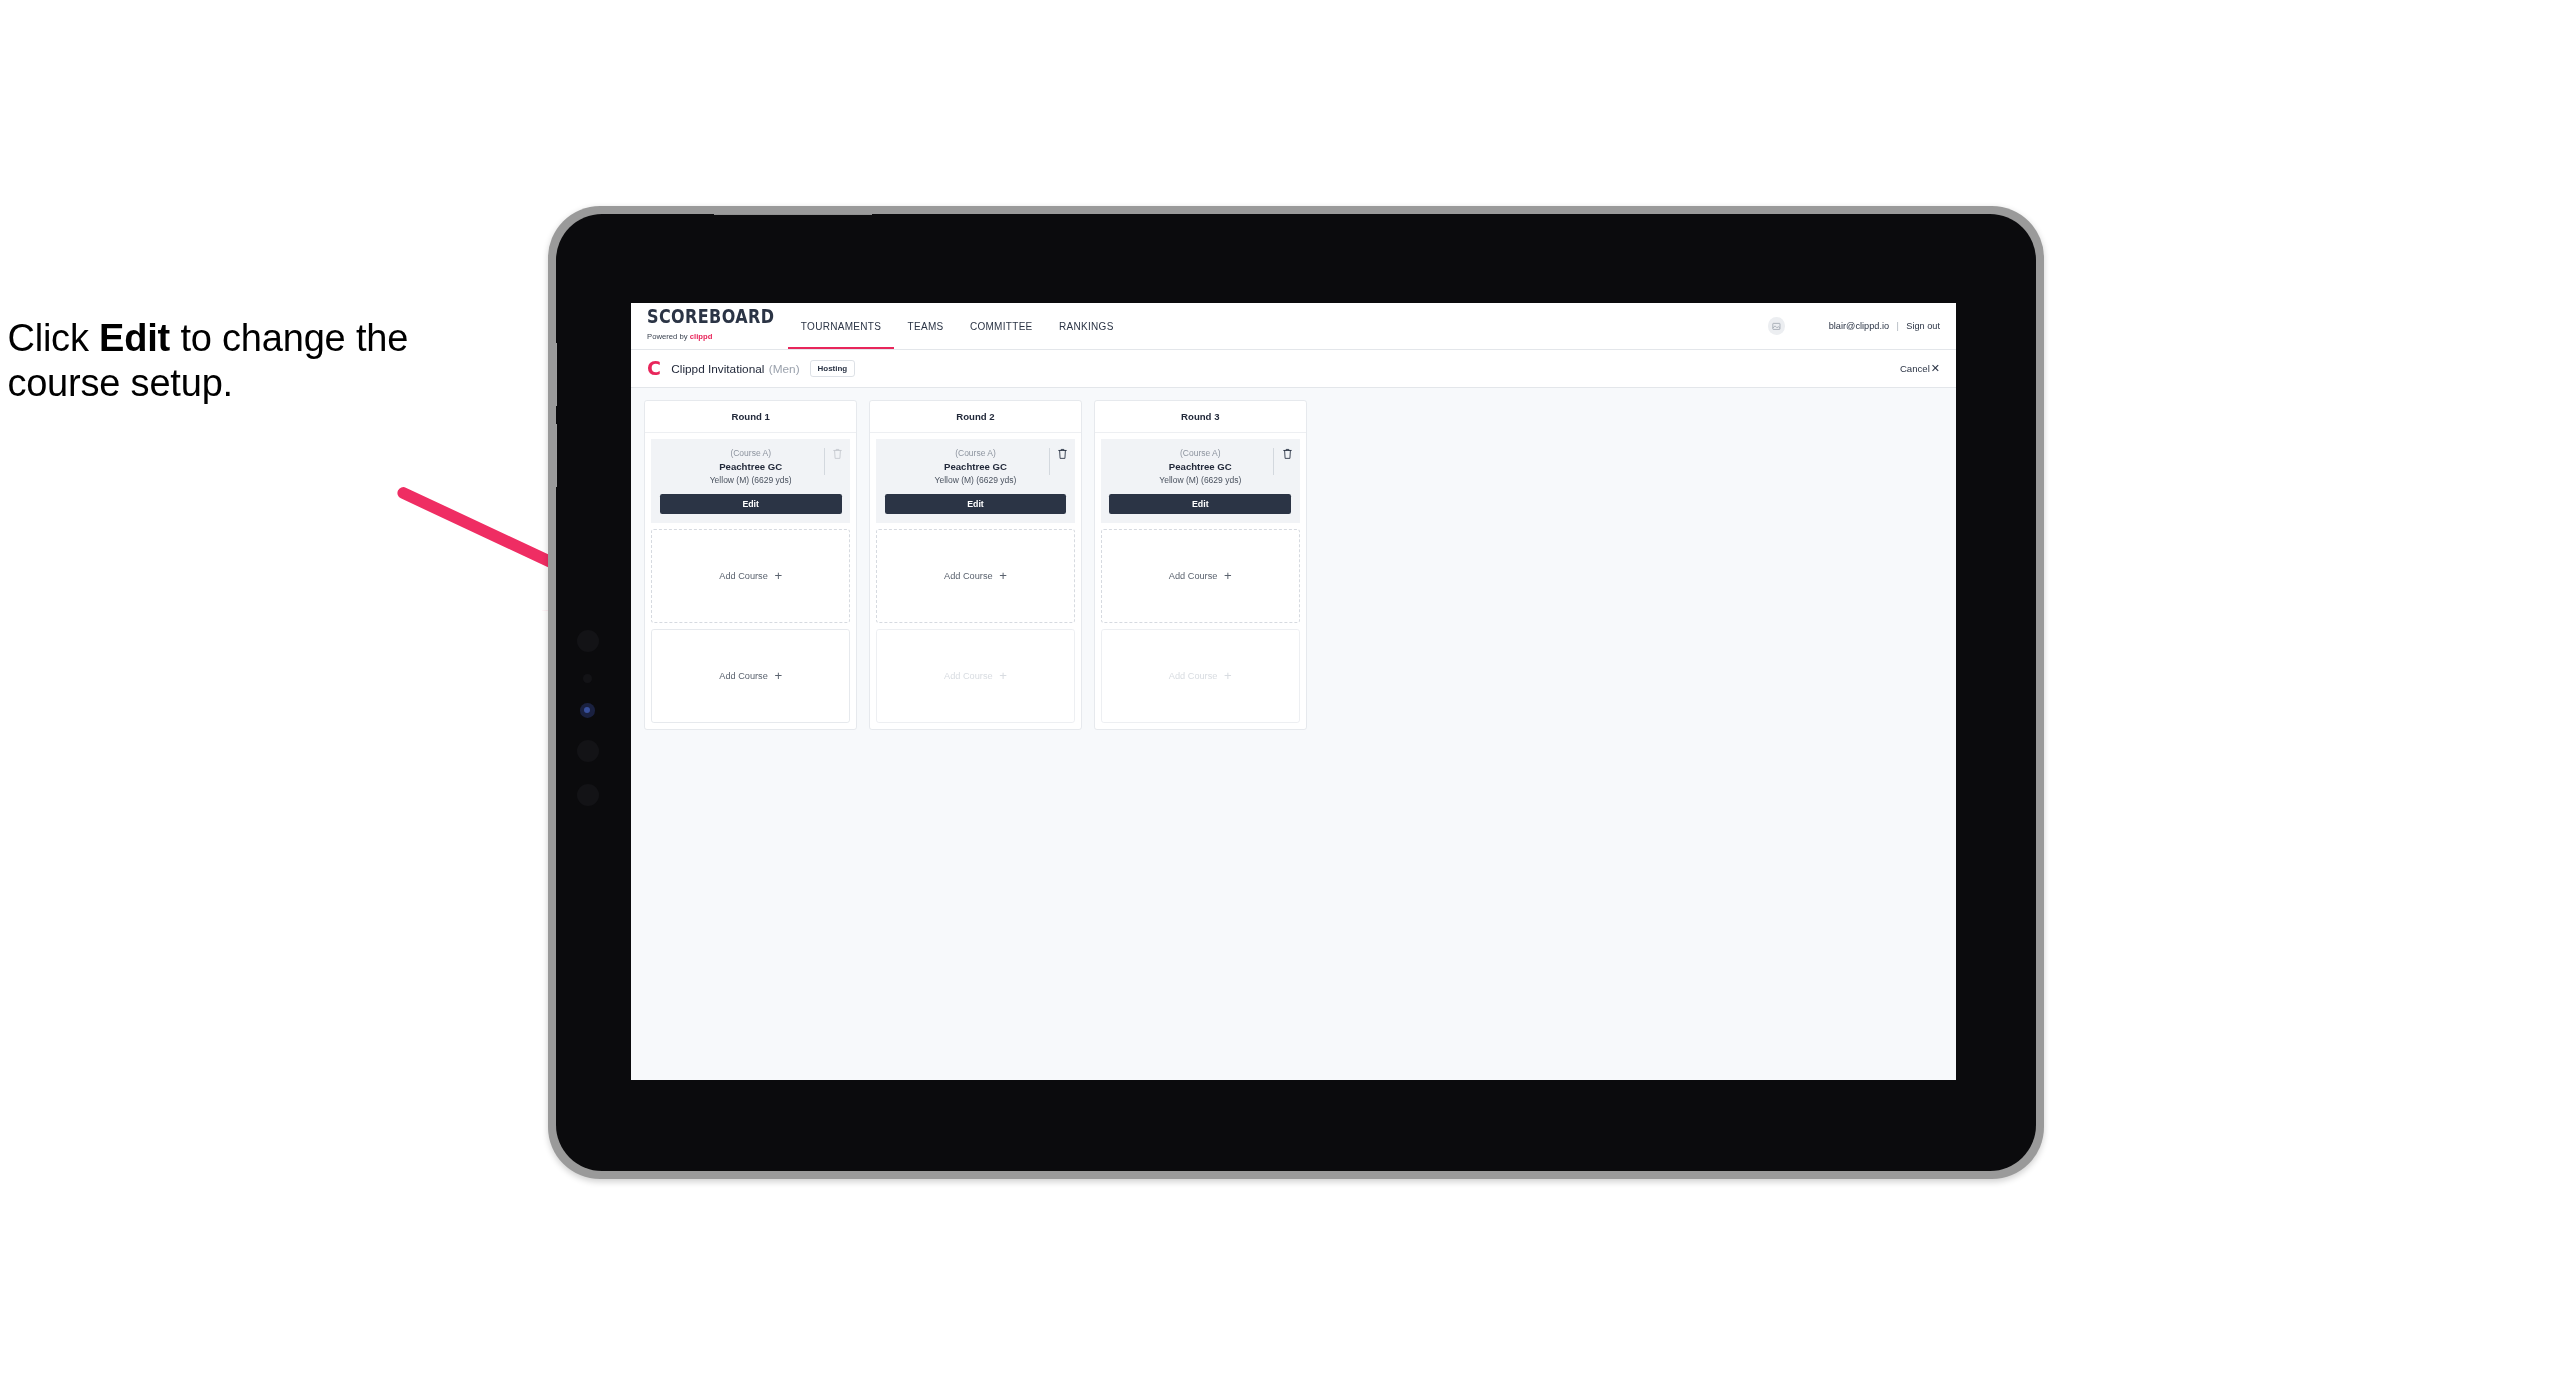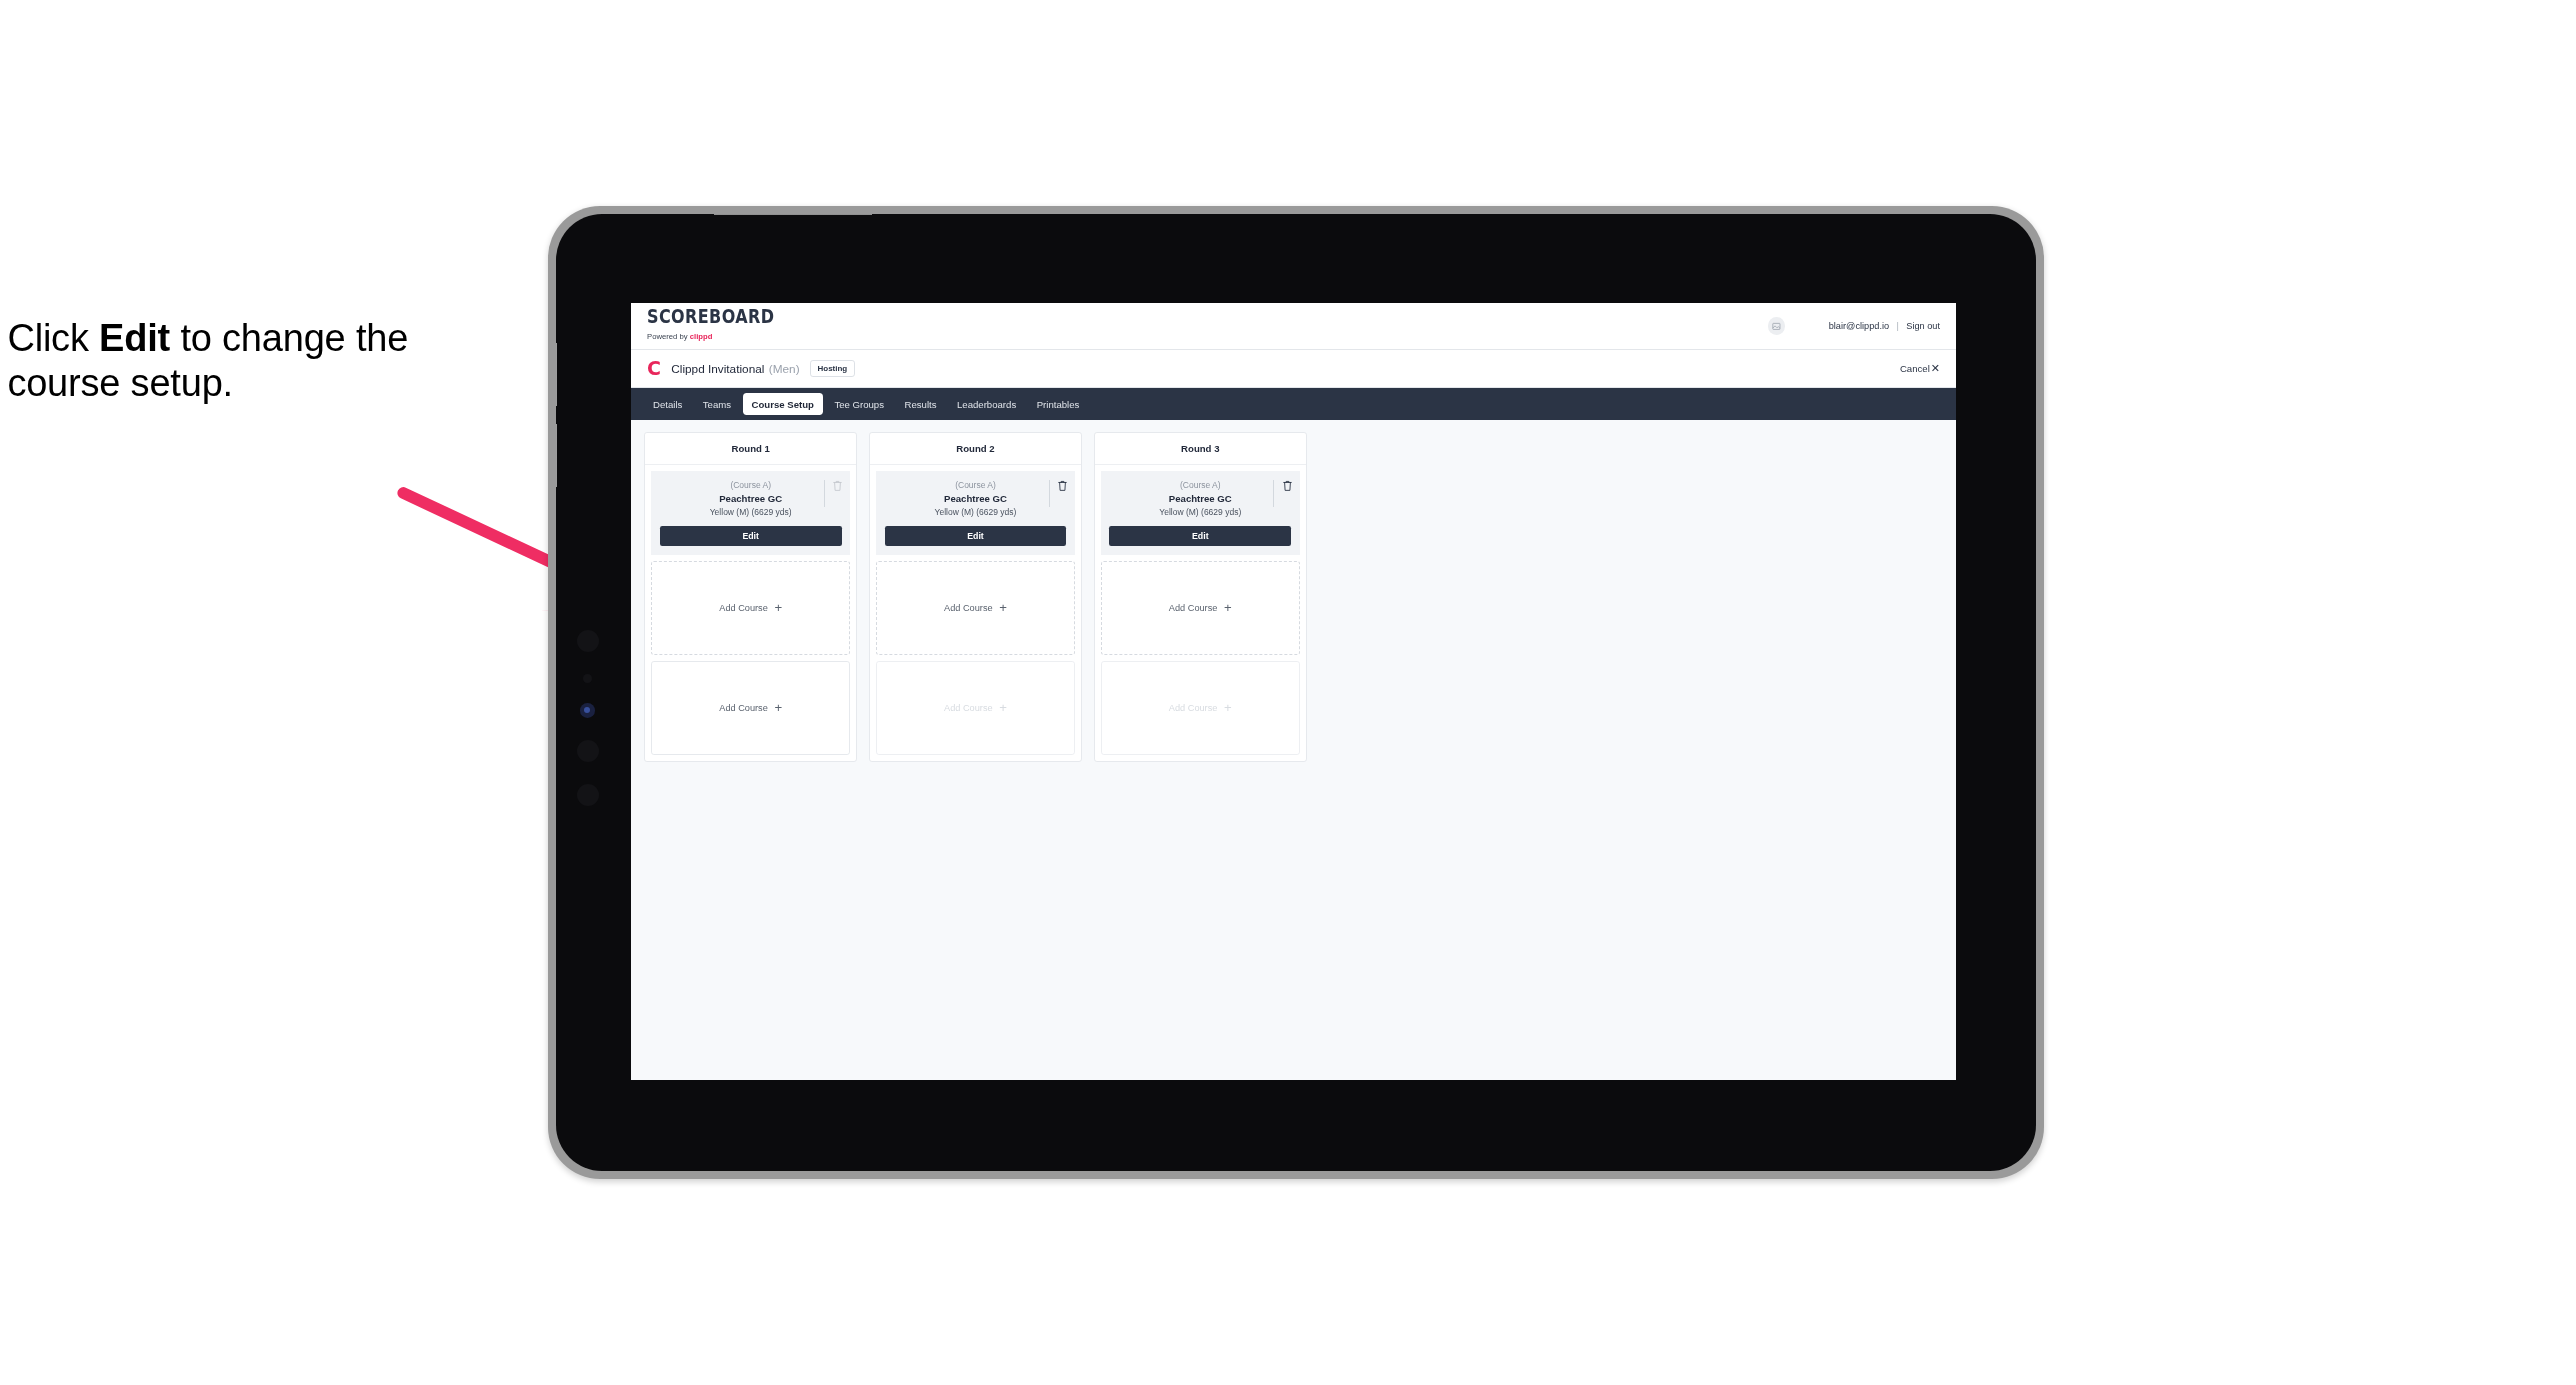--- a/index.html
+++ b/index.html
@@ -197,20 +197,26 @@
       <div class="cam c4"></div>
       <div class="cam c5"></div>
 
       <div id="app">
 
         <div class="topnav">
           <div class="brand">
             <div class="brand-title">SCOREBOARD</div>
             <div class="brand-sub"><span>Powered by </span><span class="pink">clippd</span></div>
           </div>
+          <div class="nav-items">
+            <div class="nav-item active">TOURNAMENTS</div>
+            <div class="nav-item">TEAMS</div>
+            <div class="nav-item">COMMITTEE</div>
+            <div class="nav-item">RANKINGS</div>
+          </div>
           <div class="topnav-right">
             <div class="avatar">
               <svg width="8.8" height="8.8" viewBox="0 0 16 16" fill="none" stroke="#9aa1ac" stroke-width="1.4">
                 <rect x="1.5" y="2.5" width="13" height="11" rx="1"></rect>
                 <path d="M1.5 11 L5.5 7 L9 10.5 L11.5 8.5 L14.5 11.5"></path>
               </svg>
             </div>
             <span class="user-email">blair@clippd.io</span>
             <span class="divider-pipe">|</span>
             <span class="signout">Sign out</span>
@@ -221,29 +227,20 @@
           <span class="clogo">C</span>
           <span class="t-name">Clippd Invitational</span>
           <span class="t-gender">(Men)</span>
           <span class="badge">Hosting</span>
           <span class="cancel">
             <span>Cancel</span>
             <span class="x">✕</span>
           </span>
         </div>
 
-        <div class="tabstrip">
-          <div class="tab">Details</div>
-          <div class="tab">Teams</div>
-          <div class="tab active">Course Setup</div>
-          <div class="tab">Tee Groups</div>
-          <div class="tab">Results</div>
-          <div class="tab">Leaderboards</div>
-          <div class="tab">Printables</div>
-        </div>
 
         <div class="content">
 
           <div class="round-col">
             <div class="round-head">Round 1</div>
             <div class="round-body">
               <div class="course-card">
                 <div class="course-sub">(Course A)</div>
                 <div class="course-name">Peachtree GC</div>
                 <div class="course-tee">Yellow (M) (6629 yds)</div>

